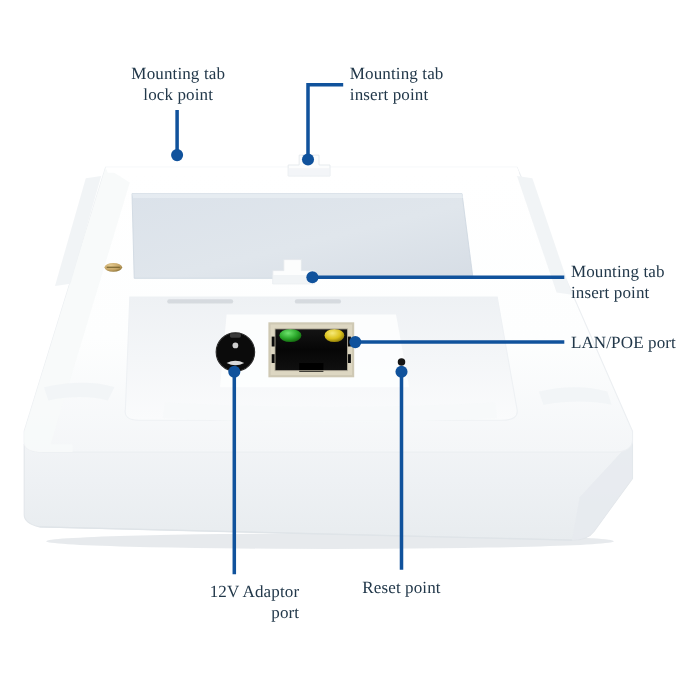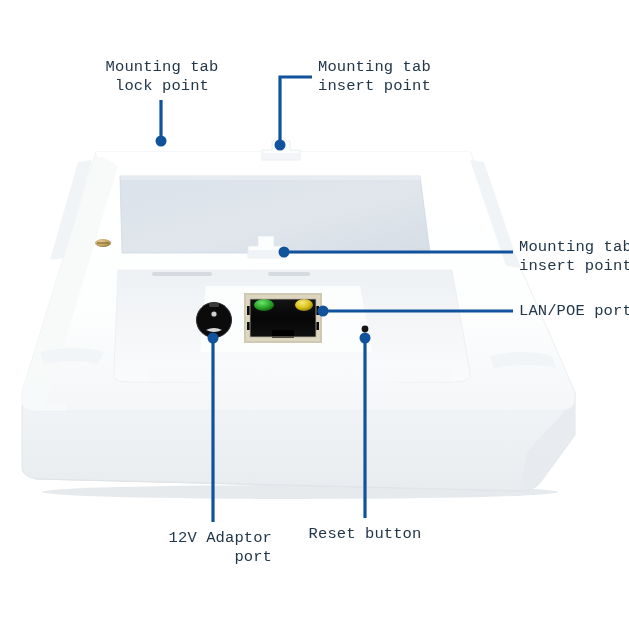--- a/index.html
+++ b/index.html
@@ -11,21 +11,21 @@
     position:relative;
   }
   #stage{position:absolute;inset:0;width:629px;height:629px;}
   #svgroot{position:absolute;left:0;top:0;}
 
   .lbl{
     position:absolute;
     color:#22384a;
     font-size:15.5px;
     line-height:19px;
-    font-family:Liberation Mono, monospace;
+    font-family:Liberation Serif, serif;
     white-space:pre-line;
     letter-spacing:.1px;
   }
   .lbl.ctr{text-align:center;}
   .lbl.lft{text-align:left;}
 </style>
 </head>
 <body>
 
 <div id="stage">
@@ -175,15 +175,15 @@
   <div id="labels">
       <div class="lbl ctr" style="left: 104px; top: 58px; width: 116px; color: rgb(34, 56, 74);">Mounting tab
 lock point</div>
       <div class="lbl lft" style="left: 318px; top: 58px; width: 120px; color: rgb(34, 56, 74);">Mounting tab
 insert point</div>
       <div class="lbl lft" style="left: 519px; top: 238px; width: 120px; color: rgb(34, 56, 74);">Mounting tab
 insert point</div>
       <div class="lbl lft" style="left: 519px; top: 302px; width: 120px; color: rgb(34, 56, 74);">LAN/POE port</div>
       <div class="lbl ctr" style="left: 152px; top: 529px; width: 120px; color: rgb(34, 56, 74); text-align: right;">12V Adaptor
 port</div>
-      <div class="lbl ctr" style="left: 305px; top: 525px; width: 120px; color: rgb(34, 56, 74);">Reset button</div>
+      <div class="lbl ctr" style="left: 305px; top: 525px; width: 120px; color: rgb(34, 56, 74);">Reset point</div>
     </div>
 </div>
 
 </body></html>

